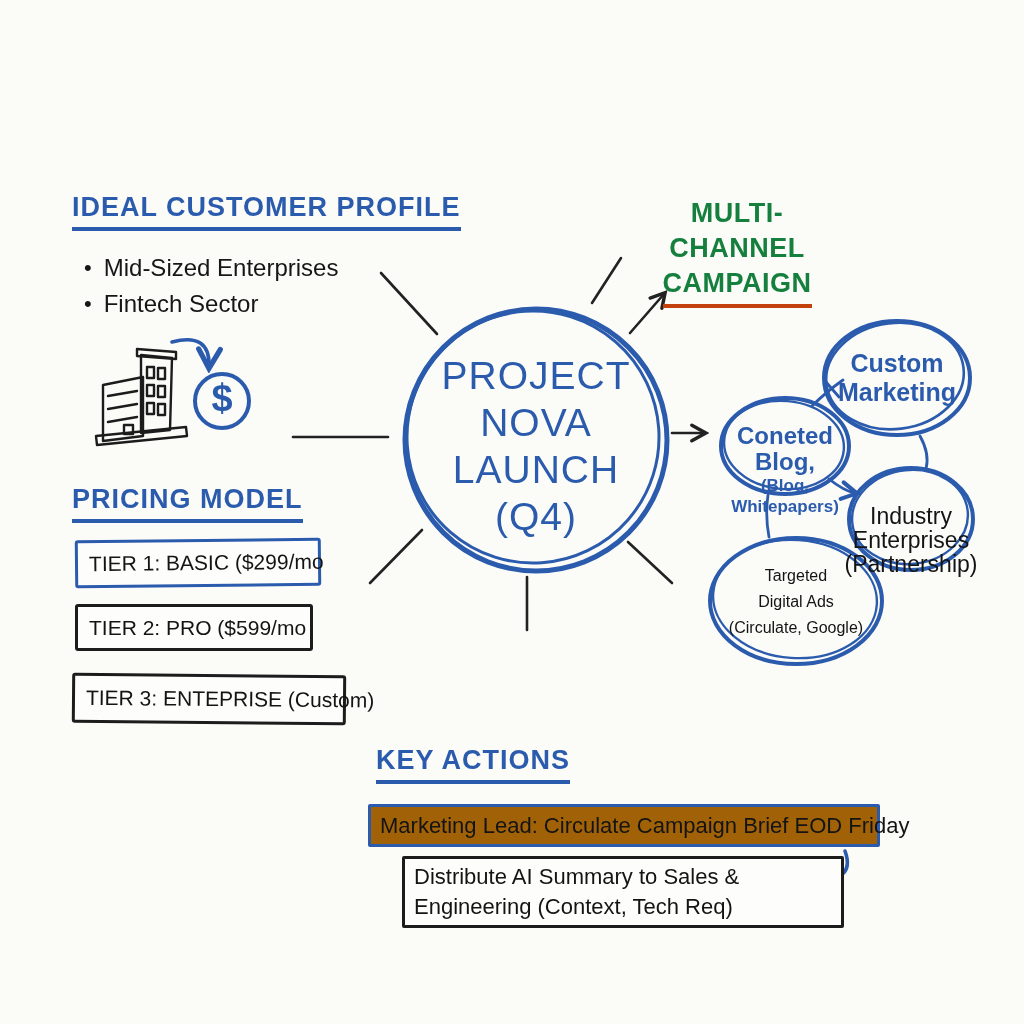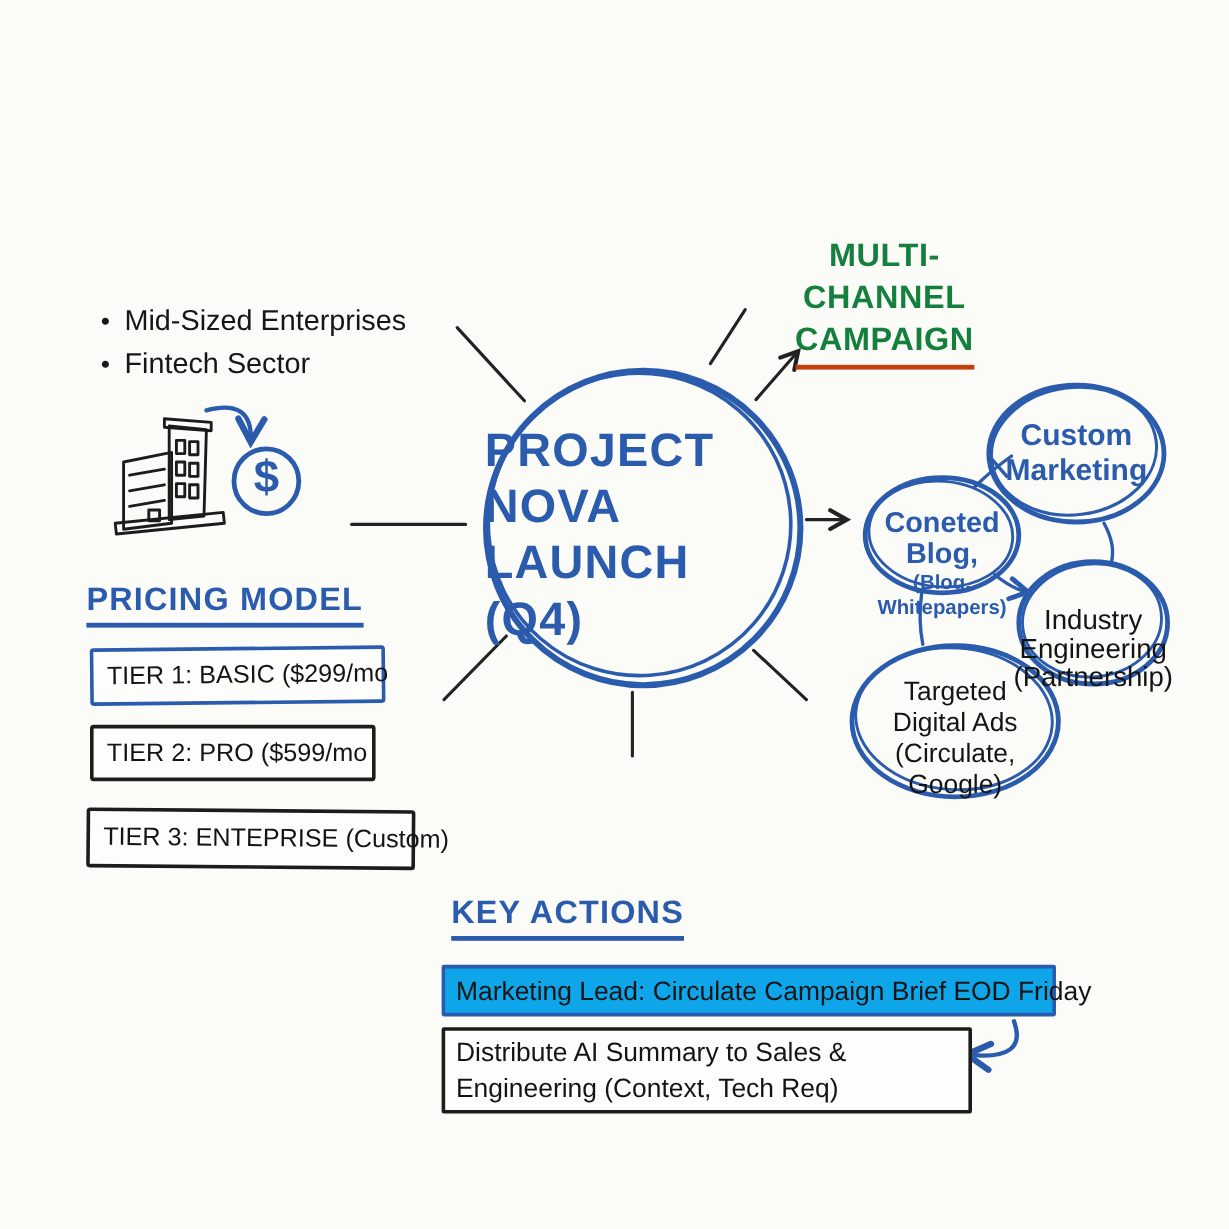--- a/index.html
+++ b/index.html
@@ -19,35 +19,35 @@
   .bullets{font-size:24px;color:#161616;line-height:36px;}
   .bullet-row{display:flex;align-items:center;gap:12px;}
   .bullet-dot{font-size:22px;}
   .tier-box{
     display:flex;align-items:center;padding-left:11px;
     font-size:21px;color:#141414;background:#fdfdfc;white-space:nowrap;
   }
   .tier-blue{border:3px solid #2b5bad;border-radius:3px;}
   .tier-black{border:3px solid #1c1c1c;border-radius:3px;}
   .hub-text{
-    font-weight:bold;font-size:39px;line-height:47px;
+    text-align:center;font-weight:normal;font-size:39px;line-height:47px;
     color:#2b5bad;letter-spacing:1px;
   }
   .camp-heading{text-align:center;font-weight:bold;font-size:27px;line-height:35px;color:#15803d;letter-spacing:0.5px;}
   .camp-underline{border-bottom:4px solid #c2410c;padding-bottom:3px;display:inline-block;}
   .node-label{text-align:center;}
   .node-blue{color:#2b5bad;font-weight:600;}
   .node-black{color:#141414;}
   .ka-box1{
     border:3px solid #2b5bad;border-radius:2px;display:flex;align-items:center;
-    padding-left:9px;font-size:22px;color:#141414;background:#0ea5e9;white-space:nowrap;
+    padding-left:9px;font-size:22px;color:#141414;background:#a16207;white-space:nowrap;
   }
   .ka-box2{
     border:3px solid #1c1c1c;border-radius:2px;
-    padding:3px 9px;font-size:22px;line-height:30px;color:#141414;background:#fdfdfc;white-space:nowrap;
+    padding:3px 9px;font-size:22px;line-height:30px;color:#141414;background:#fdfdfc;white-space:nowrap;margin-left:34px;
   }
   .dollar-glyph{
     font-size:38px;font-weight:bold;color:#2b5bad;width:34px;text-align:center;
   }
   .r-n1{transform:rotate(-0.6deg);}
   .r-p1{transform:rotate(0.5deg);}
 </style>
 </head>
 <body>
 
@@ -123,20 +123,23 @@
       <path d="M812,406 Q826,392 843,380"></path>
       <path d="M826,382 L839,397"></path>
       <path d="M920,436 Q930,454 926,469"></path>
       <path d="M829,479 Q844,491 855,493" marker-end="url(#arr-blue)"></path>
       <path d="M768,495 Q765,516 769,537"></path>
     </g>
 
     <path d="M845,851 Q857,884 808,879" fill="none" stroke="#2b5bad" stroke-width="3.6" stroke-linecap="round" marker-end="url(#arr-blue)"></path>
   </svg>
 
+  <div class="abs" style="left:72px;top:192px;">
+    <span class="heading">IDEAL CUSTOMER PROFILE</span>
+  </div>
   <div class="abs bullets" style="left:84px;top:250px;">
     <div class="bullet-row">
       <span class="bullet-dot">•</span>
       <span>Mid-Sized Enterprises</span>
     </div>
     <div class="bullet-row">
       <span class="bullet-dot">•</span>
       <span>Fintech Sector</span>
     </div>
   </div>
@@ -170,24 +173,24 @@
   <div class="abs node-label node-blue" style="left:822px;top:349px;width:150px;font-size:25px;line-height:29px;">
     <div>Custom</div>
     <div>Marketing</div>
   </div>
   <div class="abs node-label node-blue" style="left:712px;top:423px;width:146px;">
     <div style="font-size:24px;line-height:26px;">Coneted Blog,</div>
     <div style="font-size:17px;line-height:21px;">(Blog, Whitepapers)</div>
   </div>
   <div class="abs node-label node-black" style="left:843px;top:504px;width:136px;font-size:23px;line-height:24px;">
     <div>Industry</div>
-    <div>Engineering</div>
+    <div>Enterprises</div>
     <div>(Partnership)</div>
   </div>
-  <div class="abs node-label node-black" style="left:704px;top:563px;width:184px;font-size:22px;line-height:26px;">
+  <div class="abs node-label node-black" style="left:704px;top:563px;width:184px;font-size:16px;line-height:26px;">
     <div>Targeted</div>
     <div>Digital Ads</div>
     <div>(Circulate, Google)</div>
   </div>
 
   <div class="abs" style="left:376px;top:745px;">
     <span class="heading">KEY ACTIONS</span>
   </div>
   <div class="abs ka-box1" style="left:368px;top:804px;width:497px;height:37px;">
     <span>Marketing Lead: Circulate Campaign Brief EOD Friday</span>

